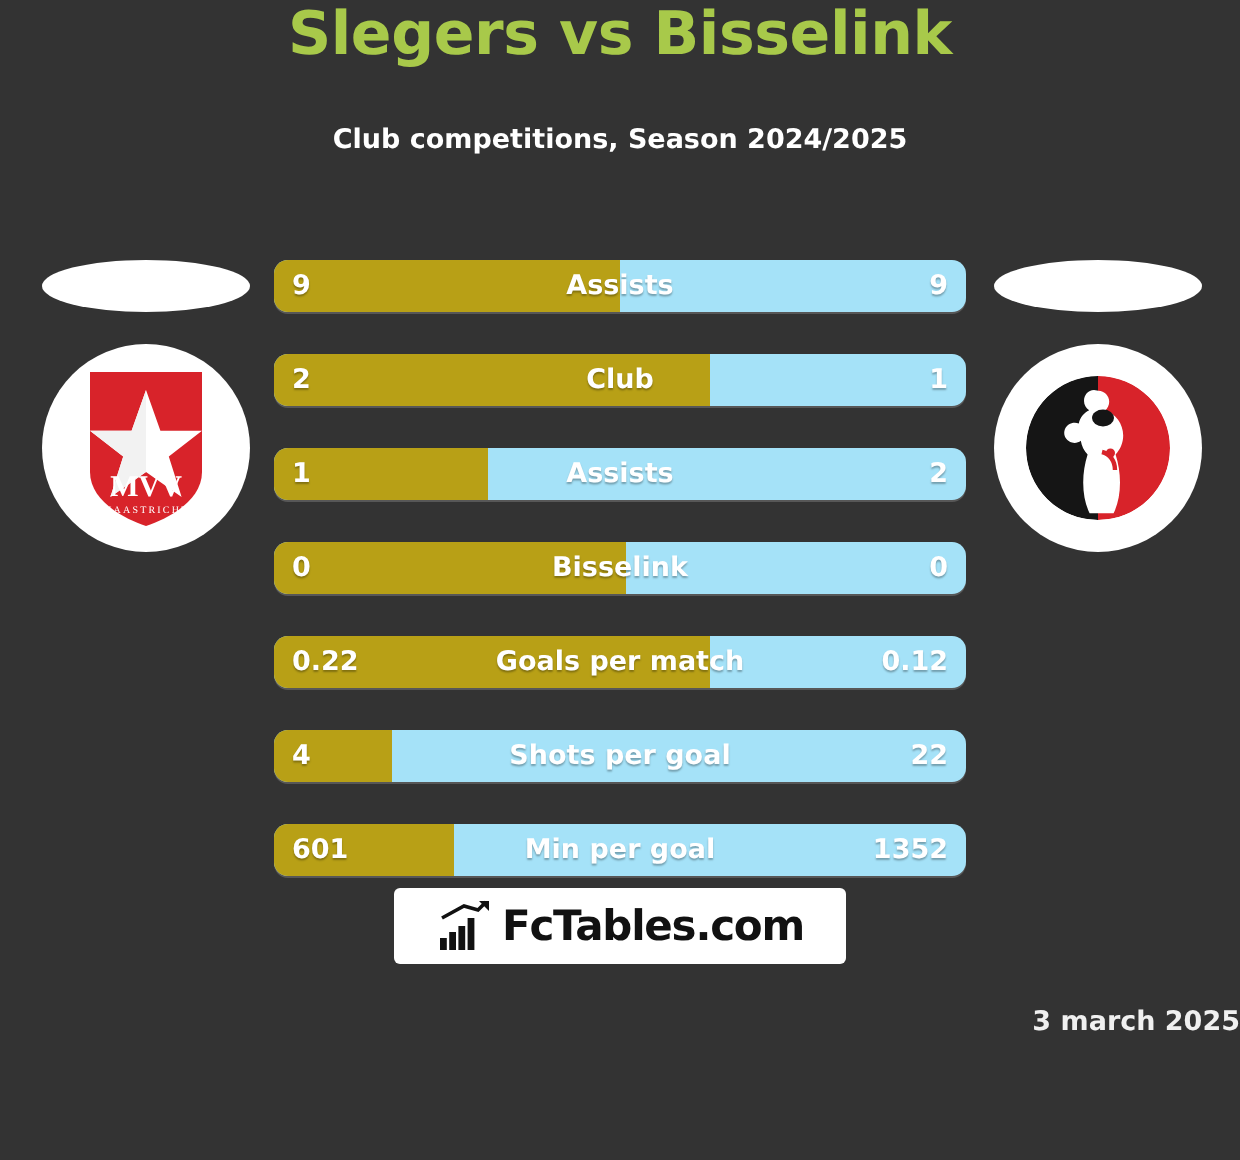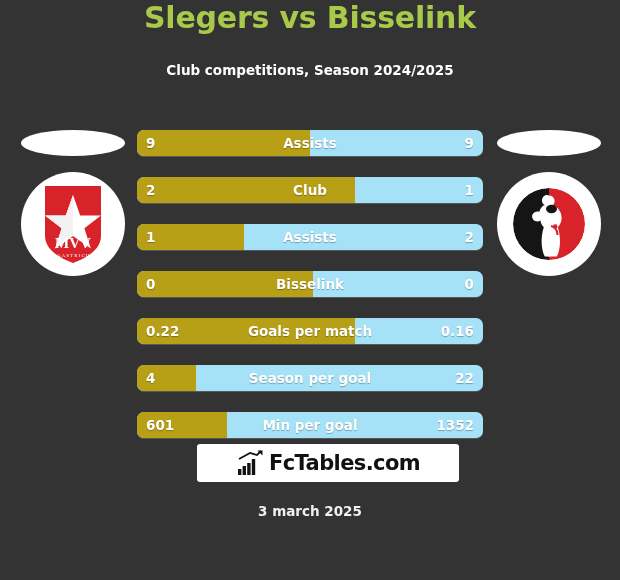--- a/index.html
+++ b/index.html
@@ -125,42 +125,42 @@
     white-space: nowrap;
   }
   .bar-val.left  { left: 9px; }
   .bar-val.right { right: 9px; }
 
   
   .footer-logo {
     position: absolute;
     left: 197px;
     top: 444px;
-    width: 262px;
+    width: 226px;
     height: 38px;
     background: #ffffff;
     border-radius: 3px;
     display: flex;
     align-items: center;
     justify-content: center;
     gap: 5px;
   }
   .footer-logo-text {
     color: #111111;
     font-size: 21px;
     font-weight: bold;
     letter-spacing: -0.6px;
     font-family: "DejaVu Sans", sans-serif;
   }
   .footer-date {
     position: absolute;
     top: 503px;
     left: 0;
     width: 620px;
-    text-align: center;
+    text-align: right;
     color: #f0f0f0;
     font-size: 13.5px;
     font-weight: bold;
     font-family: "DejaVu Sans", sans-serif;
   }
 </style>
 </head>
 <body>
 
 <div class="page-title">Slegers vs Bisselink</div>
@@ -227,27 +227,27 @@
     <div class="bar-fill" style="width:51%"></div>
     <div class="bar-val left">0</div>
     <div class="bar-label">Bisselink</div>
     <div class="bar-val right">0</div>
   </div>
 
   <div class="bar-row">
     <div class="bar-fill" style="width:63%"></div>
     <div class="bar-val left">0.22</div>
     <div class="bar-label">Goals per match</div>
-    <div class="bar-val right">0.16</div>
+    <div class="bar-val right">0.12</div>
   </div>
 
   <div class="bar-row">
     <div class="bar-fill" style="width:17%"></div>
     <div class="bar-val left">4</div>
-    <div class="bar-label">Season per goal</div>
+    <div class="bar-label">Shots per goal</div>
     <div class="bar-val right">22</div>
   </div>
 
   <div class="bar-row">
     <div class="bar-fill" style="width:26%"></div>
     <div class="bar-val left">601</div>
     <div class="bar-label">Min per goal</div>
     <div class="bar-val right">1352</div>
   </div>
 

